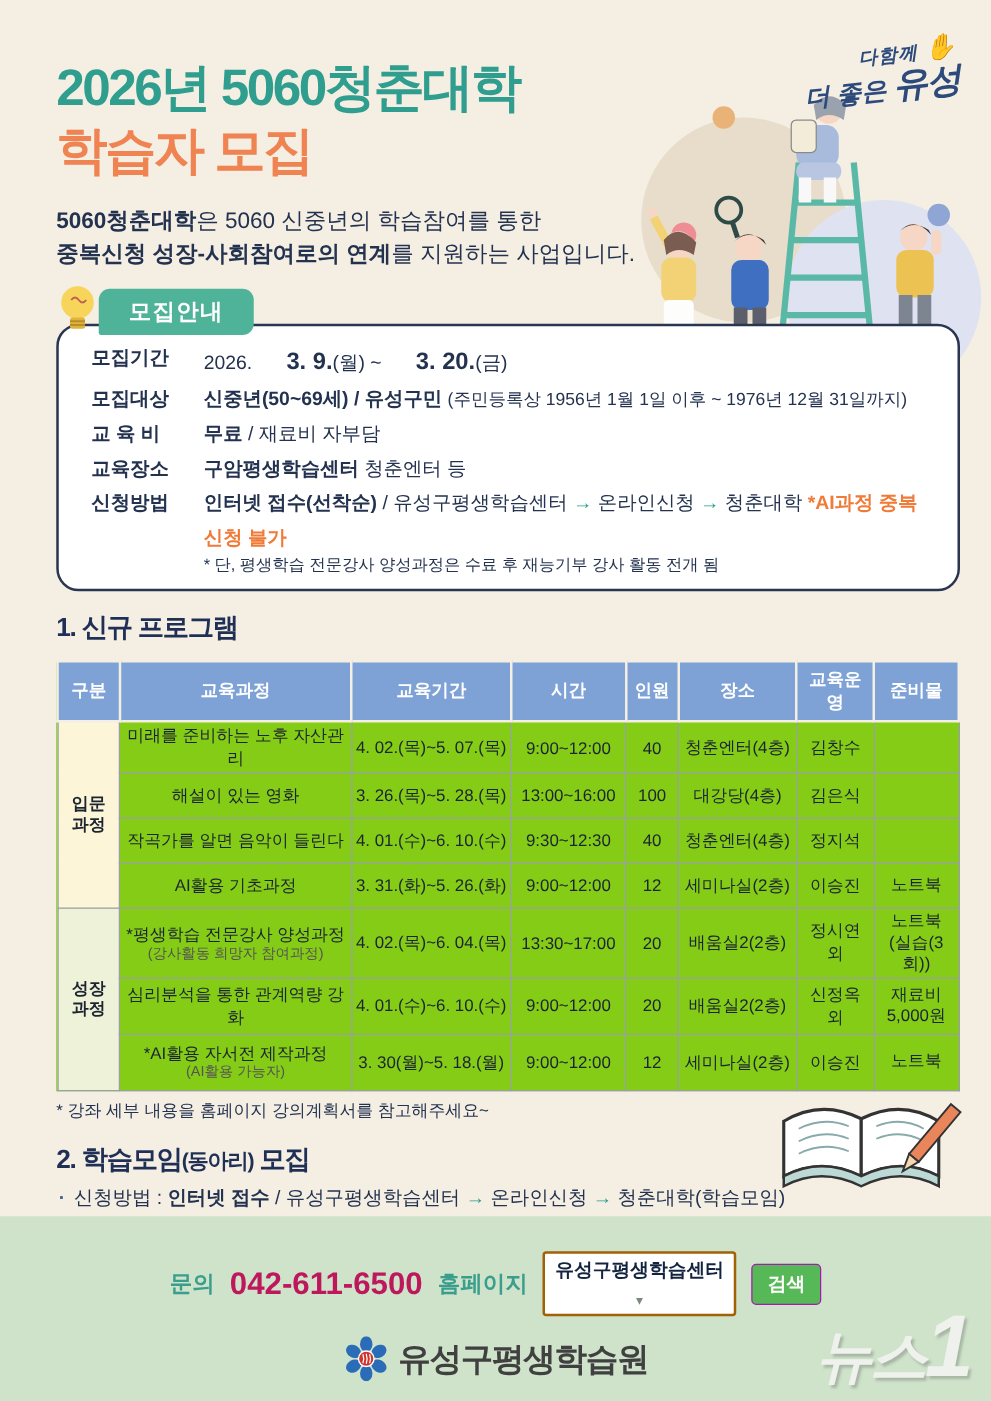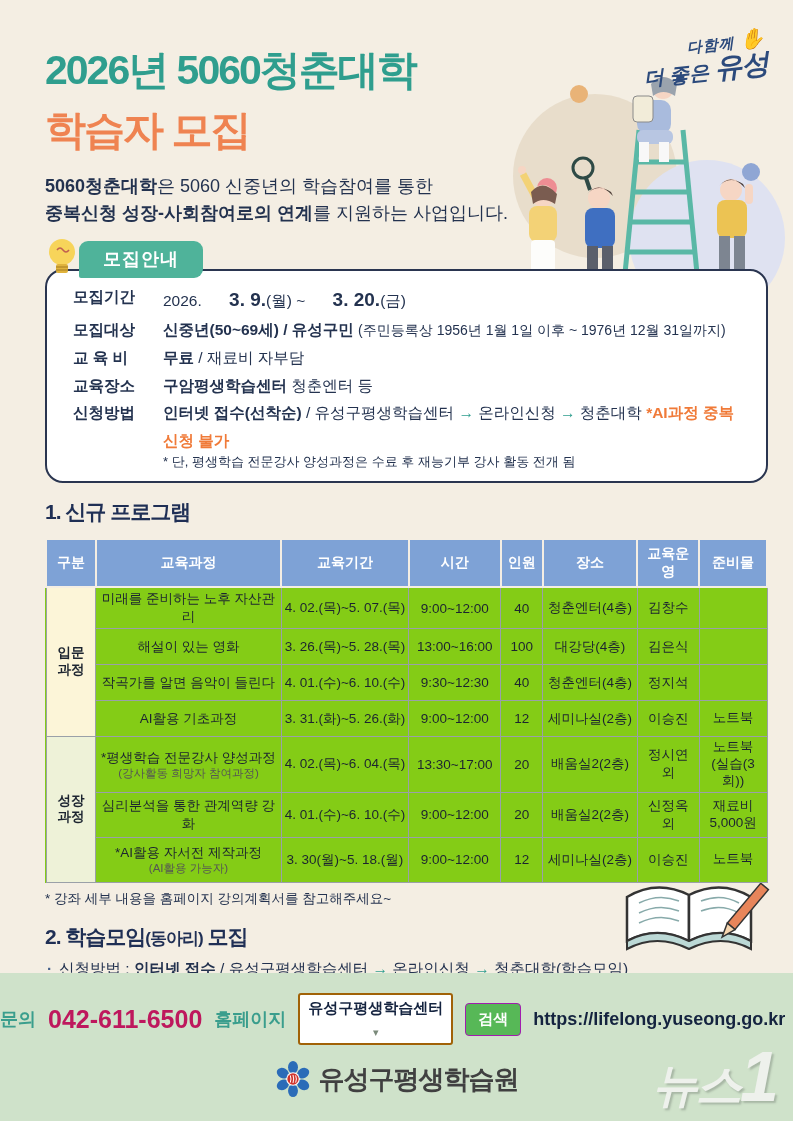--- a/index.html
+++ b/index.html
@@ -13,21 +13,21 @@
   .brand .l1 { font-size:15px; font-weight:bold; letter-spacing:1px; font-style:italic; }
   .brand .l2 { font-size:20px; font-weight:bold; font-style:italic; }
   .brand .l2 b { font-size:28px; letter-spacing:-1px; }
 
   
   .hero-art { position:absolute; top:72px; right:6px; width:300px; height:228px; z-index:1; }
 
   .content { position:absolute; inset:0; padding:48px 45px 0 45px; z-index:2; }
 
   .title1 { font-size:41px; font-weight:900; color:#2f9e8e; letter-spacing:-2px; line-height:1.08; }
-  .title2 { font-size:41px; font-weight:900; color:#ef8351; letter-spacing:-2px; line-height:1.08; margin-top:16px; }
+  .title2 { font-size:41px; font-weight:900; color:#ef8351; letter-spacing:-2px; line-height:1.08; margin-top:6px; }
   .desc { margin-top:20px; font-size:18px; line-height:1.5; color:#23324f; max-width:480px; }
   .desc b { font-weight:900; }
 
   .notice { margin-top:14px; position:relative; width:723px; }
   .badge-row { position:relative; z-index:4; height:34px; }
   .badge { position:absolute; left:34px; top:0; background:#4fb39a; color:#fff; font-weight:bold; font-size:18px; padding:6px 24px 7px; border-radius:9px 9px 9px 2px; letter-spacing:1px; }
   .bulb { position:absolute; left:0; top:-5px; width:34px; height:42px; z-index:5; }
   .notice-box { position:relative; z-index:3; background:#fff; border:2px solid #2a3550; border-radius:18px; padding:12px 20px 10px 26px; margin-top:-6px; }
   .nrow { display:flex; gap:14px; font-size:15.5px; line-height:1.78; color:#23324f; }
   .nlabel { font-weight:900; width:76px; flex-shrink:0; color:#23324f; }
@@ -54,21 +54,21 @@
 
   .bullets { margin-top:5px; }
   .bullet { font-size:15.5px; line-height:1.7; color:#23324f; padding-left:14px; position:relative; }
   .bullet:before { content:"·"; position:absolute; left:2px; font-weight:900; color:#44608a; }
   .bullet b { font-weight:900; }
   .b-note { font-size:13.5px; color:#23324f; padding-left:26px; line-height:1.5; }
 
   .books-art { position:absolute; right:14px; top:796px; width:170px; height:170px; z-index:1; }
 
   .footer { position:absolute; left:0; bottom:0; width:793px; height:148px; background:#cfe2ca; z-index:4; }
-  .contact-row { display:flex; align-items:center; gap:12px; padding-top:20px; }
+  .contact-row { display:flex; align-items:center; justify-content:center; gap:12px; padding-top:28px; }
   .c-label { color:#3a9e8d; font-weight:900; font-size:18px; }
   .c-phone { color:#be185d; font-weight:900; font-size:25px; letter-spacing:0; }
   .search-box { display:flex; align-items:center; gap:8px; background:#ffffff; border:2px solid #a16207; border-radius:3px; padding:4px 8px; font-size:15px; font-weight:bold; color:#14233f; cursor:pointer;flex-direction:column; }
   .search-box .caret { color:#7a8a7a; font-size:11px; }
   .search-btn { background:#57b857; color:#fff; font-weight:bold; font-size:15px; padding:6px 12px; border-radius:4px; border:1px solid #a21caf; cursor:pointer; }
   .c-url { color:#14233f; font-size:18px; font-weight:bold; text-decoration:none; }
   .org-row { display:flex; align-items:center; justify-content:center; gap:8px; margin-top:16px; }
   .org-name { font-weight:900; font-size:26px; color:#404040; letter-spacing:-1px; }
   .watermark { position:absolute; right:14px; bottom:4px; color:#eef1ec; font-style:italic; font-weight:900; text-shadow:2px 2px 2px rgba(120,130,120,.45); }
   .watermark .wm-t { font-size:46px; letter-spacing:-2px; }
@@ -365,21 +365,20 @@
   <div class="footer">
     <div class="contact-row">
       <span class="c-label">문의</span>
       <span class="c-phone">042-611-6500</span>
       <span class="c-label">홈페이지</span>
       <span class="search-box">
         <span>유성구평생학습센터</span>
         <span class="caret">▾</span>
       </span>
       <span class="search-btn">검색</span>
-      <a class="c-url" href="#">https://lifelong.yuseong.go.kr</a>
     </div>
     <div class="org-row">
       <svg width="36" height="36" viewBox="0 0 40 40">
         <g fill="#2b6cb8">
           <ellipse cx="20" cy="7" rx="5.5" ry="7"></ellipse>
           <ellipse cx="20" cy="33" rx="5.5" ry="7"></ellipse>
           <ellipse cx="8.7" cy="13.5" rx="5.5" ry="7" transform="rotate(-60 8.7 13.5)"></ellipse>
           <ellipse cx="31.3" cy="13.5" rx="5.5" ry="7" transform="rotate(60 31.3 13.5)"></ellipse>
           <ellipse cx="8.7" cy="26.5" rx="5.5" ry="7" transform="rotate(60 8.7 26.5)"></ellipse>
           <ellipse cx="31.3" cy="26.5" rx="5.5" ry="7" transform="rotate(-60 31.3 26.5)"></ellipse>

